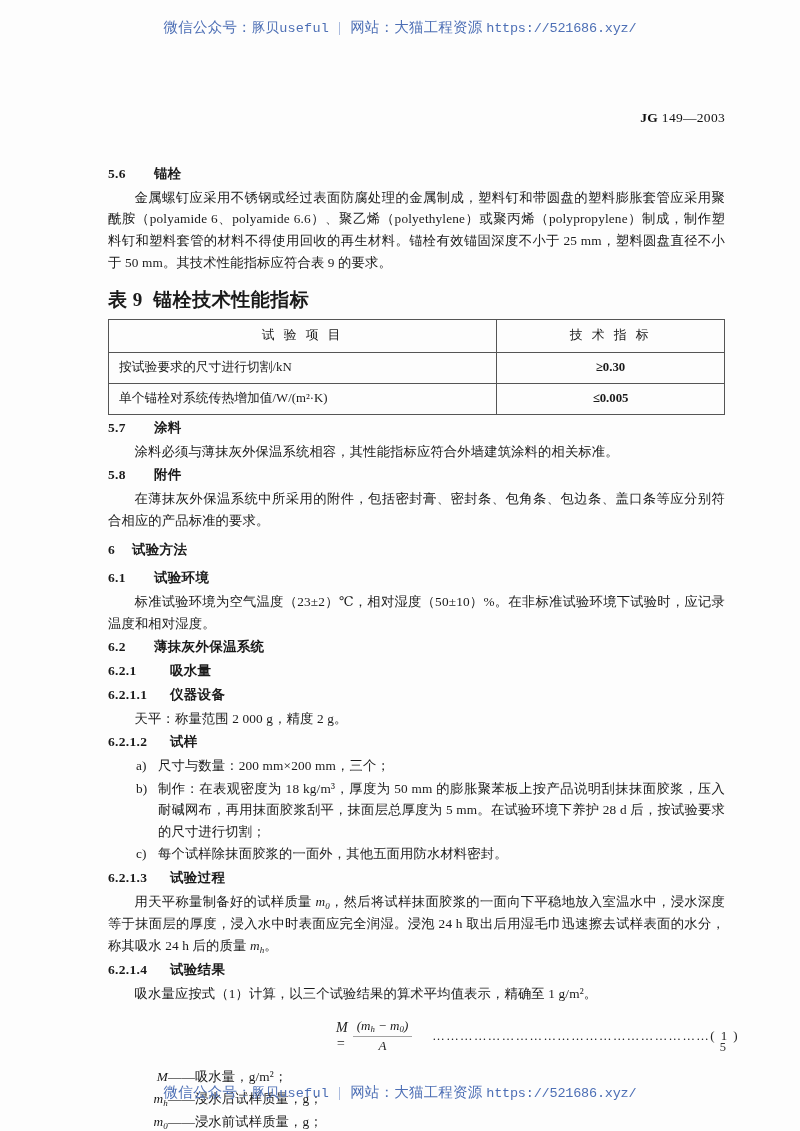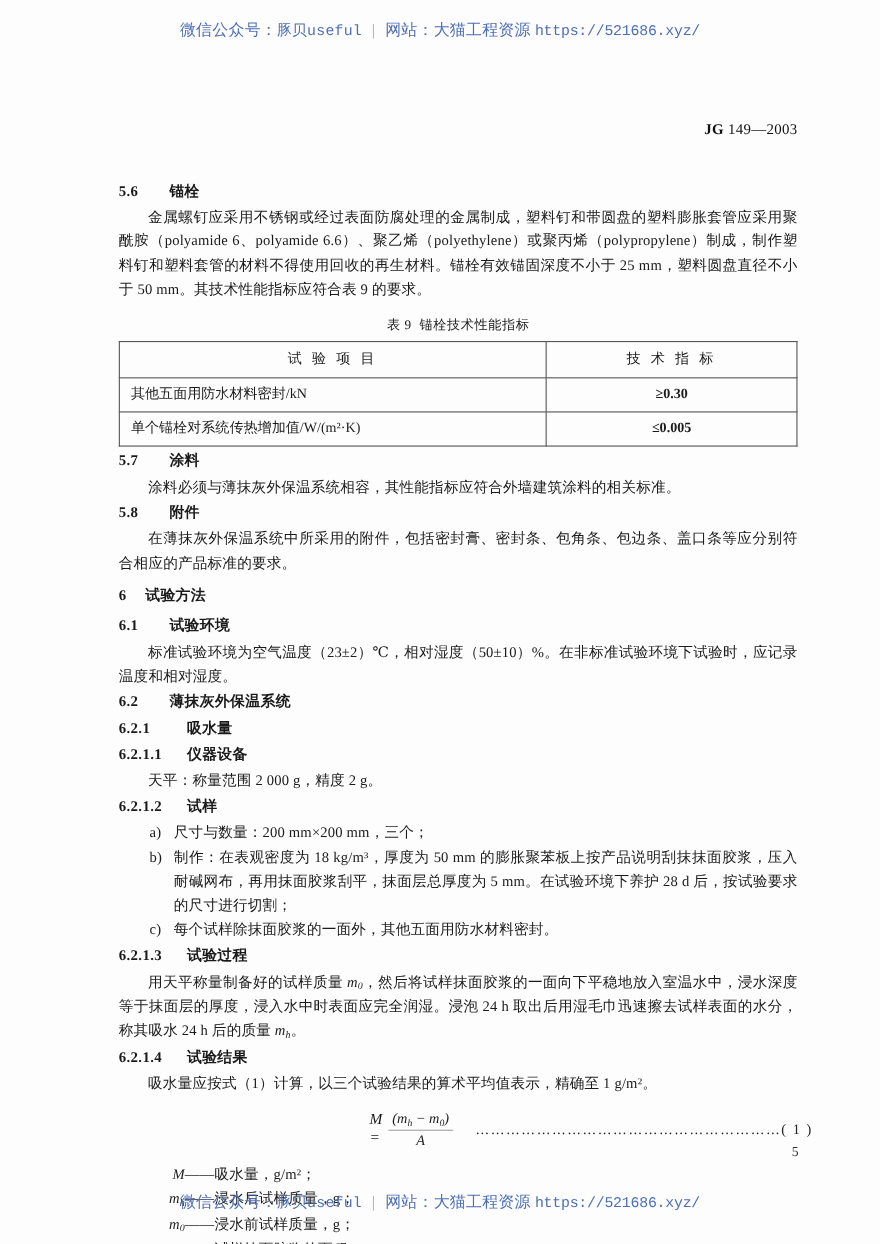--- a/index.html
+++ b/index.html
@@ -88,23 +88,23 @@
     line-height: 1.62;
     margin: 1px 0 1px 0;
     text-align: justify;
     text-justify: inter-ideograph;
     letter-spacing: 0.15px;
   }
   p.body.indent { text-indent: 2em; }
 
   
   .tbl-cap {
-    text-align: center;
-    font-weight: normal;
-    font-size: 12px;
+    text-align: left;
+    font-weight: bold;
+    font-size: 19px;
     margin: 14px 0 6px 0;
     letter-spacing: 0.5px;
   }
   table.spec {
     width: 100%;
     border-collapse: collapse;
     border: 1.4px solid #1a1a1a;
     font-size: 12.8px;
   }
   table.spec th, table.spec td {
@@ -268,21 +268,21 @@
           <col class="c2">
         </colgroup>
       <thead>
         <tr>
           <th>试 验 项 目</th>
           <th>技 术 指 标</th>
         </tr>
       </thead>
       <tbody>
         <tr>
-          <td class="item">其他五面用防水材料密封/kN</td>
+          <td class="item">按试验要求的尺寸进行切割/kN</td>
           <td class="val">≥0.30</td>
         </tr>
         <tr>
           <td class="item">单个锚栓对系统传热增加值/W/(m²·K)</td>
           <td class="val">≤0.005</td>
         </tr>
       </tbody>
     </table>
 
     <div class="h-clause">

